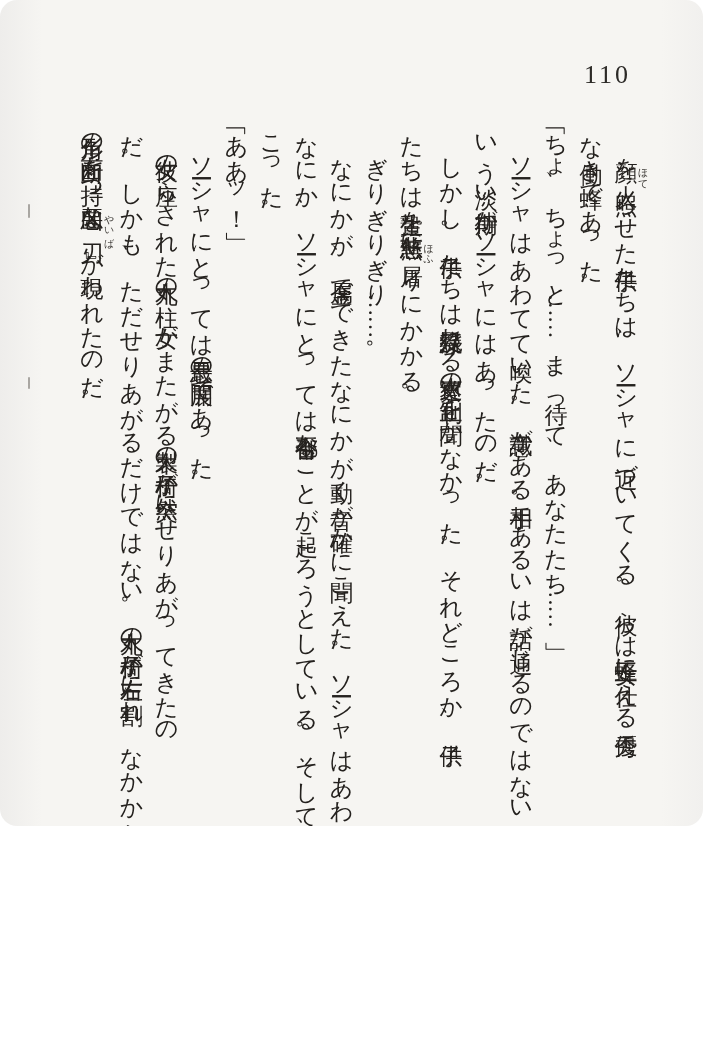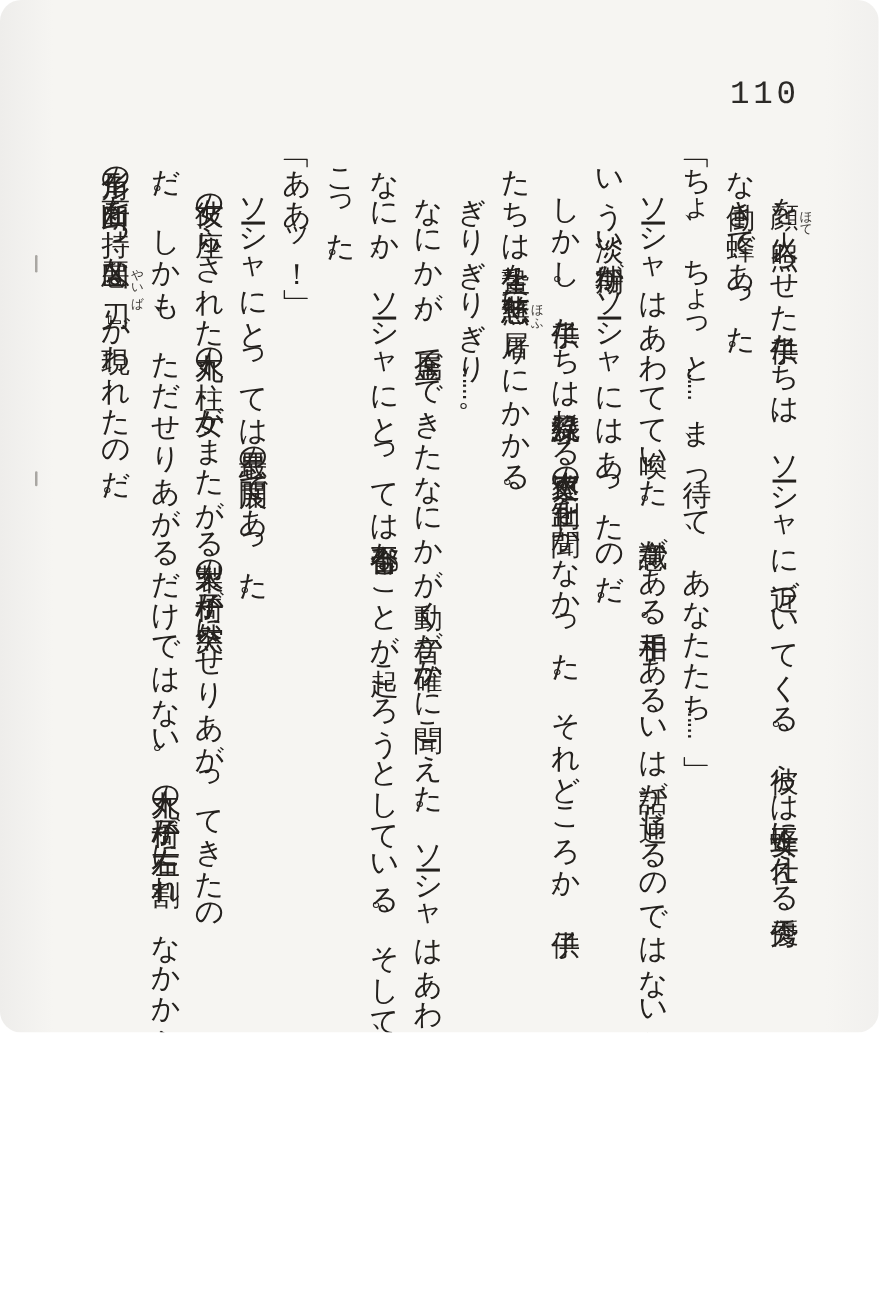--- a/index.html
+++ b/index.html
@@ -5,21 +5,21 @@
   html, body {
     margin: 0;
     padding: 0;
   }
   .page {
     position: relative;
     width: 703px;
     height: 826px;
     overflow: hidden;
     background: linear-gradient(90deg, #eeedeb 0%, #f6f5f2 6%, #f6f5f2 94%, #f1f0ee 100%);
-    font-family: Liberation Mono, monospace;
+    font-family: Liberation Serif, serif;
     color: #24211e;
     border-radius: 17px;
   }
   .page-number {
     position: absolute;
     top: 60px;
     left: 584px;
     font-size: 26px;
     letter-spacing: 3px;
     color: #2c2a27;

